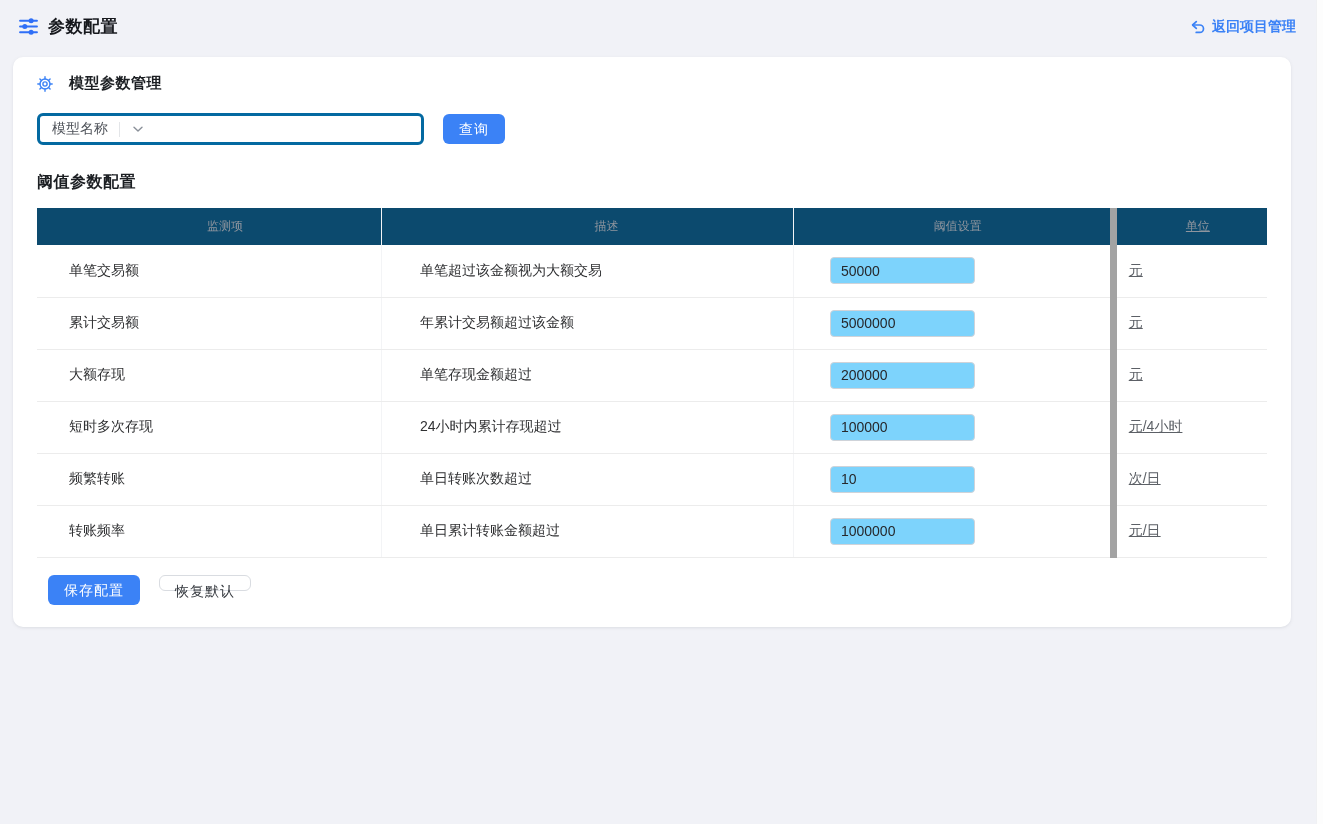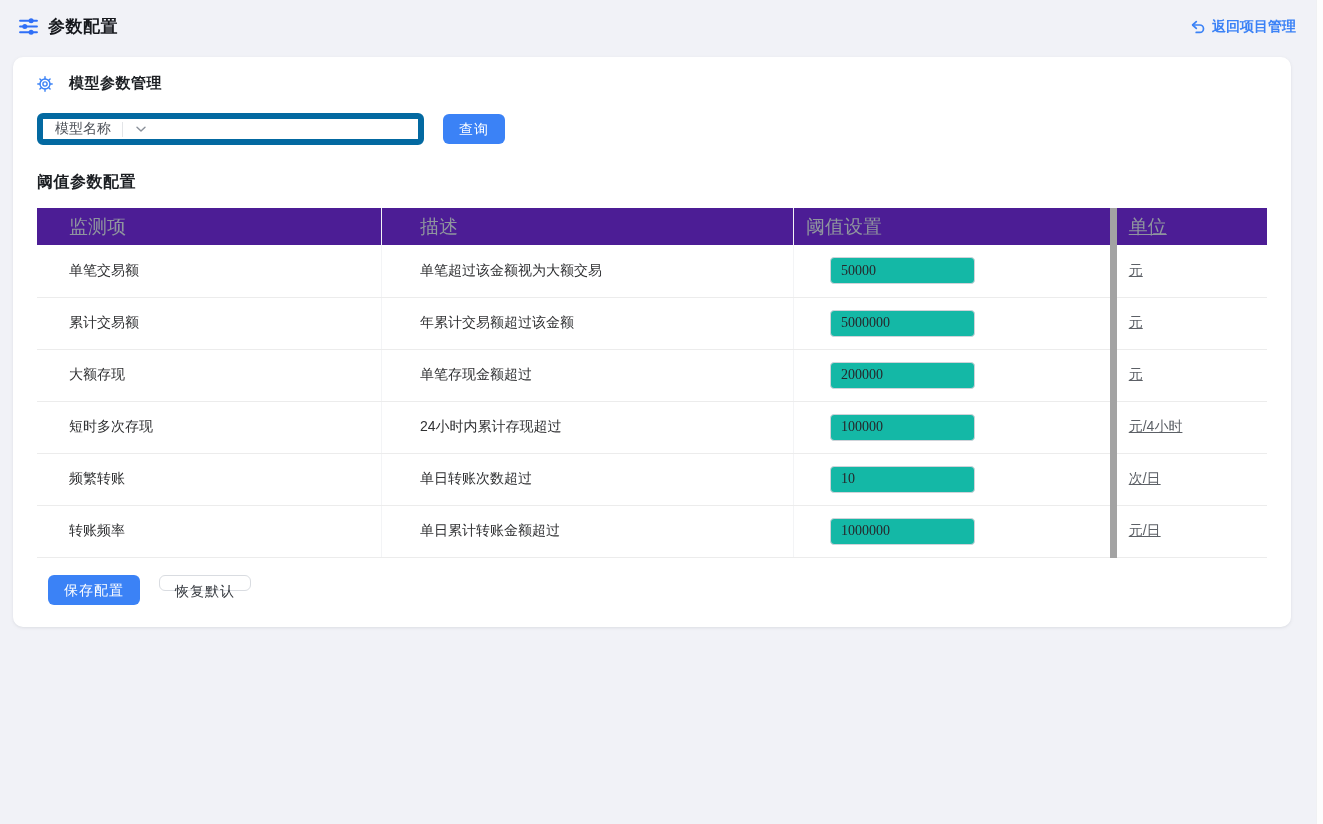--- a/index.html
+++ b/index.html
@@ -36,21 +36,21 @@
     box-shadow:0 1px 4px rgba(31,41,55,.06), 0 1px 2px rgba(31,41,55,.04);
     padding:17px 24px 24px 24px;
     height:570px;
   }
   .panel-header{display:flex;align-items:center;gap:16px;margin-bottom:20px;text-align:center;}
   .panel-title{font-size:15px;font-weight:700;color:#1c1f23;letter-spacing:.5px;}
   
   .filter-row{display:flex;align-items:center;gap:8px;}
   .model-select{
     width:387px;height:32px;
-    border:6px solid #0369a1;border-radius:6px;background:#fff;
+    border:3px solid #0369a1;border-radius:6px;background:#fff;
     display:flex;align-items:center;padding:0 12px;cursor:pointer;
   }
   .model-select .lbl{font-size:14px;color:#4e5259;white-space:nowrap;}
   .model-select .divider{width:1px;height:15px;background:#e3e5e8;margin:0 11px;}
   .model-select .val{font-size:14px;color:#2b2e33;flex:1;}
   .btn{
     border:none;border-radius:6px;font-size:14px;cursor:pointer;
     font-family:inherit;letter-spacing:1px;margin-left:11px;
   }
   .btn-primary{background:var(--accent);color:#fff;padding:7px 16px;height:30px;}
@@ -62,40 +62,40 @@
   .section-title{margin-top:27px;font-size:16px;font-weight:700;color:#1c1f23;letter-spacing:.5px;}
   
   table.threshold{
     margin-top:15px;width:100%;border-collapse:collapse;table-layout:fixed;
   }
   table.threshold col.c1{width:28%;}
   table.threshold col.c2{width:33.5%;}
   table.threshold col.c3{width:26%;}
   table.threshold col.c4{width:12.5%;}
   table.threshold thead th{
-    background:#4c1d95;height:37px;
-    font-size:19px;font-weight:400;color:var(--header-text);
-    text-align:left;vertical-align:middle;
+    background:#0c4a6e;height:37px;
+    font-size:12px;font-weight:400;color:var(--header-text);
+    text-align:center;vertical-align:middle;
   }
   table.threshold th.h1,table.threshold td.d1{padding-left:32px;}
   table.threshold th.h2,table.threshold td.d2{padding-left:38px;border-left:1px solid #f3f4f6;}
   table.threshold th.h3{padding-left:12px;border-left:1px solid #f3f4f6;}
   table.threshold td.d3{padding-left:36px;border-left:1px solid #f3f4f6;}
   table.threshold th.h4,table.threshold td.d4{padding-left:12px;border-left:7px solid #a3a3a3;text-decoration:underline;}
   table.threshold tbody td{
     height:52px;vertical-align:middle;
     font-size:14px;color:var(--body-text);
     border-bottom:1px solid var(--border);
   }
   table.threshold td.d4{color:#5c6066;}
   .th-input{
     width:145px;height:27px;
     border:1px solid #cfd3d9;border-radius:4px;
     padding:0 10px;font-size:14px;color:#26282c;
-    font-family:Liberation Serif, serif;outline:none;background:#14b8a6;
+    font-family:Liberation Sans, sans-serif;outline:none;background:#7dd3fc;
   }
   
   .actions{margin-top:17px;display:flex;gap:8px;}
   
   .scrollbar-track{
     position:absolute;top:0;right:0;width:7px;height:824px;
     background:#fdfdfd;border-left:1px solid #f0f1f3;
   }
   .icon{display:inline-flex;align-items:center;justify-content:center;}
 </style>

